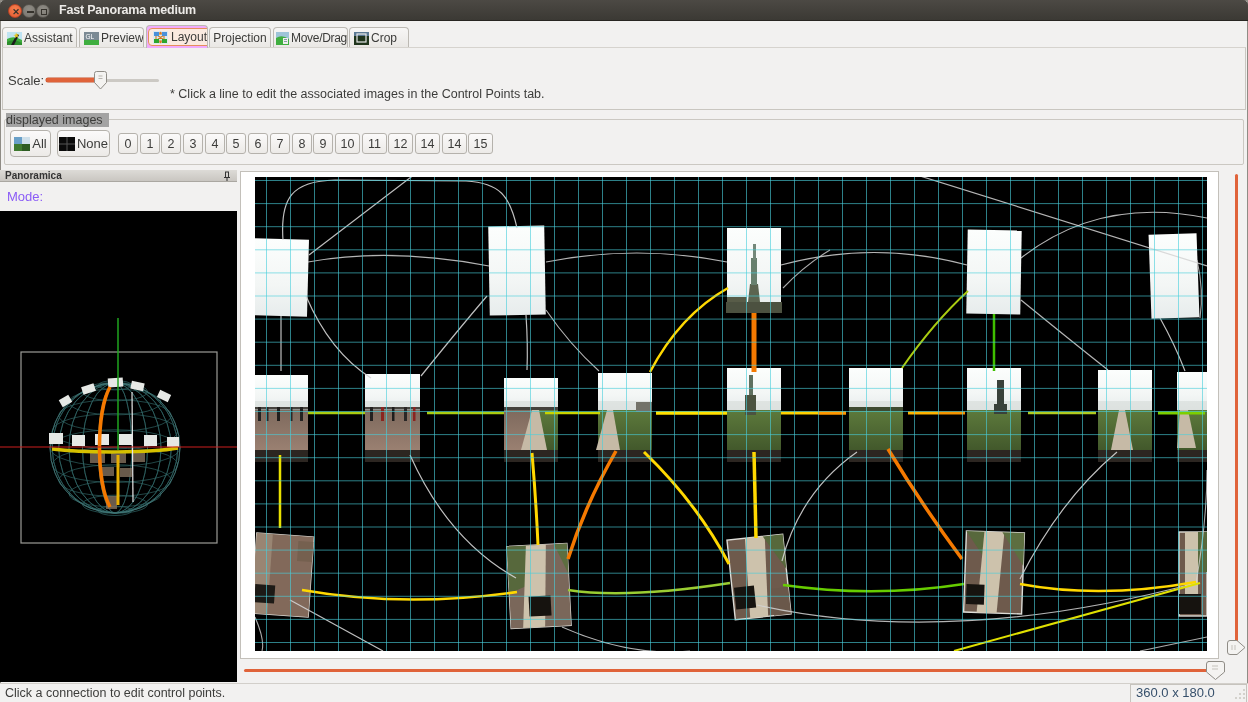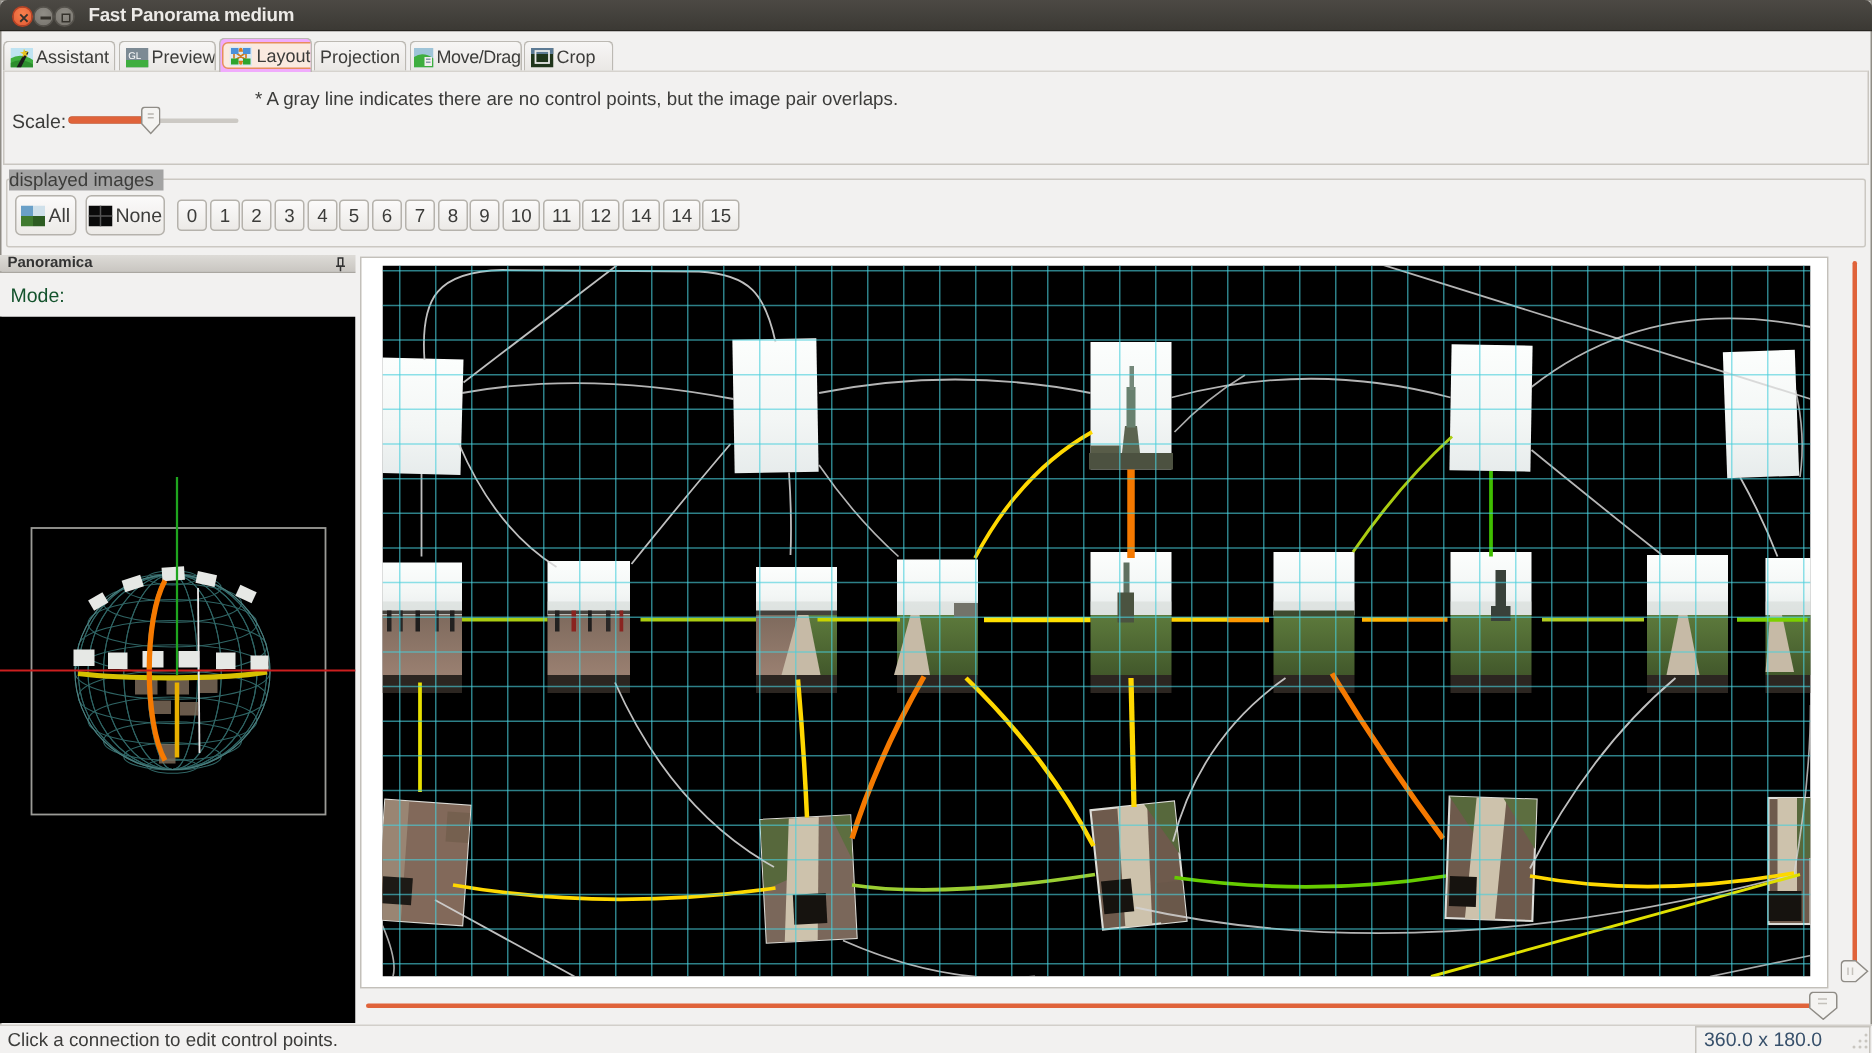--- a/index.html
+++ b/index.html
@@ -26,21 +26,21 @@
 .note{position:absolute;left:170px;font-size:12.5px;color:#3c3c3a}
 
 #fs{position:absolute;left:4px;top:119px;width:1240px;height:46px;border:1px solid #cbc8c2;border-radius:2px}
 #fslbl{position:absolute;left:6px;top:113px;font-size:12.5px;color:#3c3c3a;background:#a3a3a3;padding-right:6px}
 .btn{position:absolute;display:flex;align-items:center;justify-content:center;background:linear-gradient(#fbfafa,#eceae7);border:1px solid #b5b2ac;border-radius:4px;font-size:13px;color:#3c3c3a}
 .nbtn{top:133px;height:21px;border-radius:3px;font-size:12.5px}
 
 #pano{position:absolute;left:0;top:170px;width:237px;height:512px}
 #panohdr{position:absolute;left:0;top:0;width:237px;height:12px;background:linear-gradient(#dddbd7,#c9c6c1);border-bottom:1px solid #aaa7a1;font-size:10px;font-weight:bold;color:#333;padding-left:5px;line-height:12px}
 #moderow{position:absolute;left:0;top:12px;width:237px;height:29px;background:#f2f1f0}
-#modeLbl{position:absolute;left:7px;top:7px;font-size:13px;color:#14532d}
+#modeLbl{position:absolute;left:7px;top:7px;font-size:13px;color:#8b5cf6}
 #dd{position:absolute;left:48px;top:7px;width:182px;height:21px;background:linear-gradient(#fdfdfd,#f1f0ee);border:1px solid #b5b2ac;border-radius:3px;font-size:13px;color:#3c3c3a;line-height:19px;padding-left:8px}
 #dd .arr{position:absolute;right:7px;top:2px;font-size:6.5px;color:#3a3a3a;line-height:7.5px;letter-spacing:0}
 
 #cont{position:absolute;left:240px;top:171px;width:979px;height:488px;background:#fff;border:1px solid #c3c0ba}
 
 .sbtrack{position:absolute;background:#e0633a;border-radius:2px}
 #vtrack{left:1235px;top:174px;width:3px;height:470px}
 #htrack{left:244px;top:669px;width:966px;height:3px}
 
 #status{position:absolute;left:0;top:683px;width:1248px;height:19px;background:#f2f1f0;border-top:1px solid #d2cfca}
@@ -120,21 +120,21 @@
   <div id="frame1"></div>
   <div id="scaleLbl">Scale:</div>
   <div id="track"></div>
     <div id="trackon"></div>
   <div id="shandle">
       <svg width="13" height="19">
         <path d="M2.5,0.5 h8 a2,2 0 0 1 2,2 v9 l-6,6.5 l-6,-6.5 v-9 a2,2 0 0 1 2,-2 z" fill="#f4f3f1" stroke="#908d87"></path>
         <path d="M4.5,5 h4 M4.5,7.5 h4" stroke="#b8b5af"></path>
       </svg>
     </div>
-  <div class="note" style="top:59px">* A gray line indicates there are no control points, but the image pair overlaps.</div>
+  <div class="note" style="top:87px">* Click a line to edit the associated images in the Control Points tab.</div>
 
   <div id="fs"></div>
     <div id="fslbl">displayed images</div>
   <div class="btn" style="left:10px;top:130px;width:41px;height:27px;gap:2px;font-size:13px"><svg width="16" height="14">
         <rect width="8" height="7" fill="#6aa0c8"></rect>
         <rect x="8" width="8" height="7" fill="#cfe0ea"></rect>
         <rect y="7" width="8" height="7" fill="#3f7a2f"></rect>
         <rect x="8" y="7" width="8" height="7" fill="#2d5c22"></rect>
       </svg>All</div>
   <div class="btn" style="left:57px;top:130px;width:53px;height:27px;gap:2px;font-size:13px"><svg width="16" height="14">

